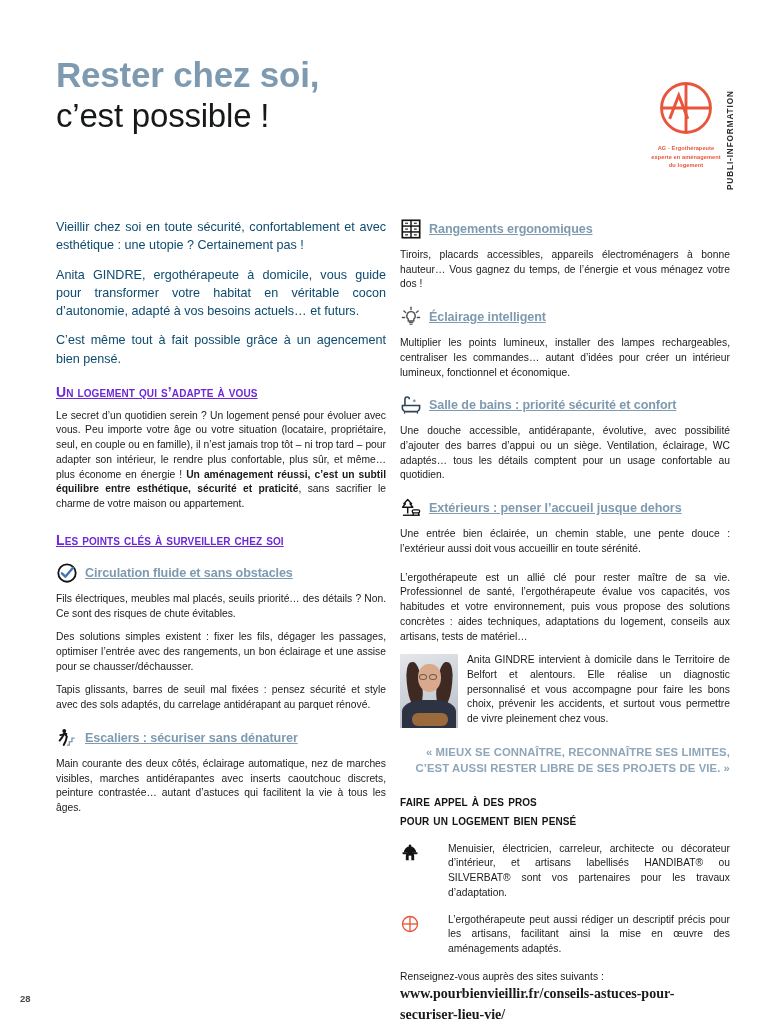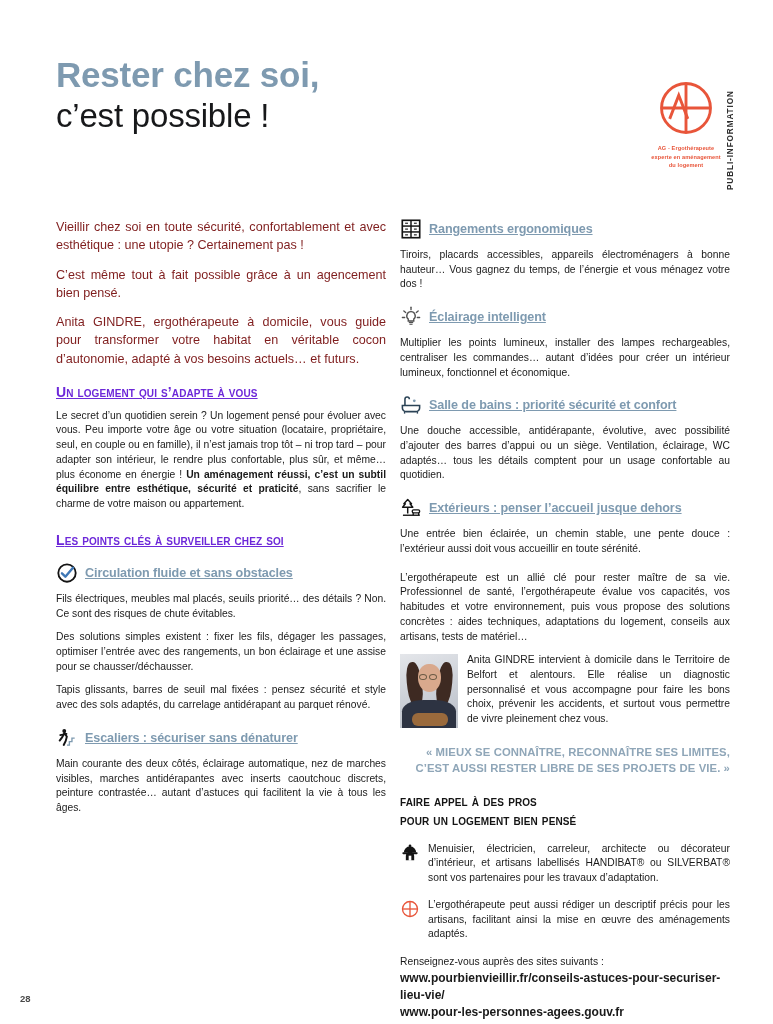--- a/index.html
+++ b/index.html
@@ -41,21 +41,21 @@
 
   
   .col { position: absolute; top: 218px; }
   .col-left  { left: 56px;  width: 330px; }
   .col-right { left: 400px; width: 330px; }
 
   p { margin: 0 0 9px 0; }
 
   .lead {
     font-size: 12.6px; line-height: 1.45; text-align: justify;
-    color: #7f1d1d; margin-bottom: 11px;
+    color: #0c4a6e; margin-bottom: 11px;
   }
 
   .sec-title {
     font-size: 14px; font-weight: bold; color: #6d28d9;
     letter-spacing: 0.1px; margin: 16px 0 9px 0;
     font-variant: small-caps; text-transform: lowercase; text-decoration: underline;
   }
   .sec-title::first-letter { text-transform: uppercase; }
 
   .body-txt {
@@ -110,26 +110,26 @@
     line-height: 1.42; letter-spacing: 0.1px; margin: 14px 0 16px 0; text-align: right;
   }
 
   .cta-title {
     font-size: 14.2px; font-weight: bold; color: #141414;
     line-height: 1.32; letter-spacing: 0.1px; margin-bottom: 12px;
     font-variant: small-caps; text-transform: lowercase;
   }
   .cta-title span::first-letter { text-transform: uppercase; }
 
-  .bullet { display: flex; gap: 8px; margin-bottom: 12px; align-items: flex-start; }
+  .bullet { display: flex; gap: 28px; margin-bottom: 12px; align-items: flex-start; }
   .bullet-ico { flex: 0 0 auto; width: 20px; height: 20px; margin-top: 1px; }
   .bullet-txt { font-size: 10.3px; line-height: 1.43; text-align: justify; }
 
   .foot-intro { font-size: 10.3px; line-height: 1.5; margin-top: 4px; }
-  .foot-link { font-size: 12px; font-weight: bold; line-height: 1.45; }
+  .foot-link { font-size: 14px; font-weight: bold; line-height: 1.45; font-family: Liberation Serif, serif; }
 
   .pageno {
     position: absolute; left: 20px; bottom: 20px;
     font-size: 9.5px; color: #4a4a4a; font-weight: bold;
   }
 </style>
 </head>
 <body>
 
 <div class="page">
@@ -154,22 +154,22 @@
         <div>du logement</div>
       </div>
     </div>
 
     <div class="publi">PUBLI-INFORMATION</div>
   </div>
 
   <div class="col col-left">
 
     <p class="lead">Vieillir chez soi en toute sécurité, confortablement et avec esthétique : une utopie ? Certainement pas !</p>
+    <p class="lead">Anita GINDRE, ergothérapeute à domicile, vous guide pour transformer votre habitat en véritable cocon d’autonomie, adapté à vos besoins actuels… et futurs.</p>
     <p class="lead">C’est même tout à fait possible grâce à un agencement bien pensé.</p>
-    <p class="lead">Anita GINDRE, ergothérapeute à domicile, vous guide pour transformer votre habitat en véritable cocon d’autonomie, adapté à vos besoins actuels… et futurs.</p>
 
     <div class="sec-title">Un logement qui s’adapte à vous</div>
     <p class="body-txt">
       <span>Le secret d’un quotidien serein ? Un logement pensé pour évoluer avec vous. Peu importe votre âge ou votre situation (locataire, propriétaire, seul, en couple ou en famille), il n’est jamais trop tôt – ni trop tard – pour adapter son intérieur, le rendre plus confortable, plus sûr, et même… plus économe en énergie !</span>
       <b>Un aménagement réussi, c’est un subtil équilibre entre esthétique, sécurité et praticité</b><span>, sans sacrifier le charme de votre maison ou appartement.</span>
     </p>
 
     <div class="sec-title" style="margin-top:20px">Les points clés à surveiller chez soi</div>
 
     <div class="sub">

